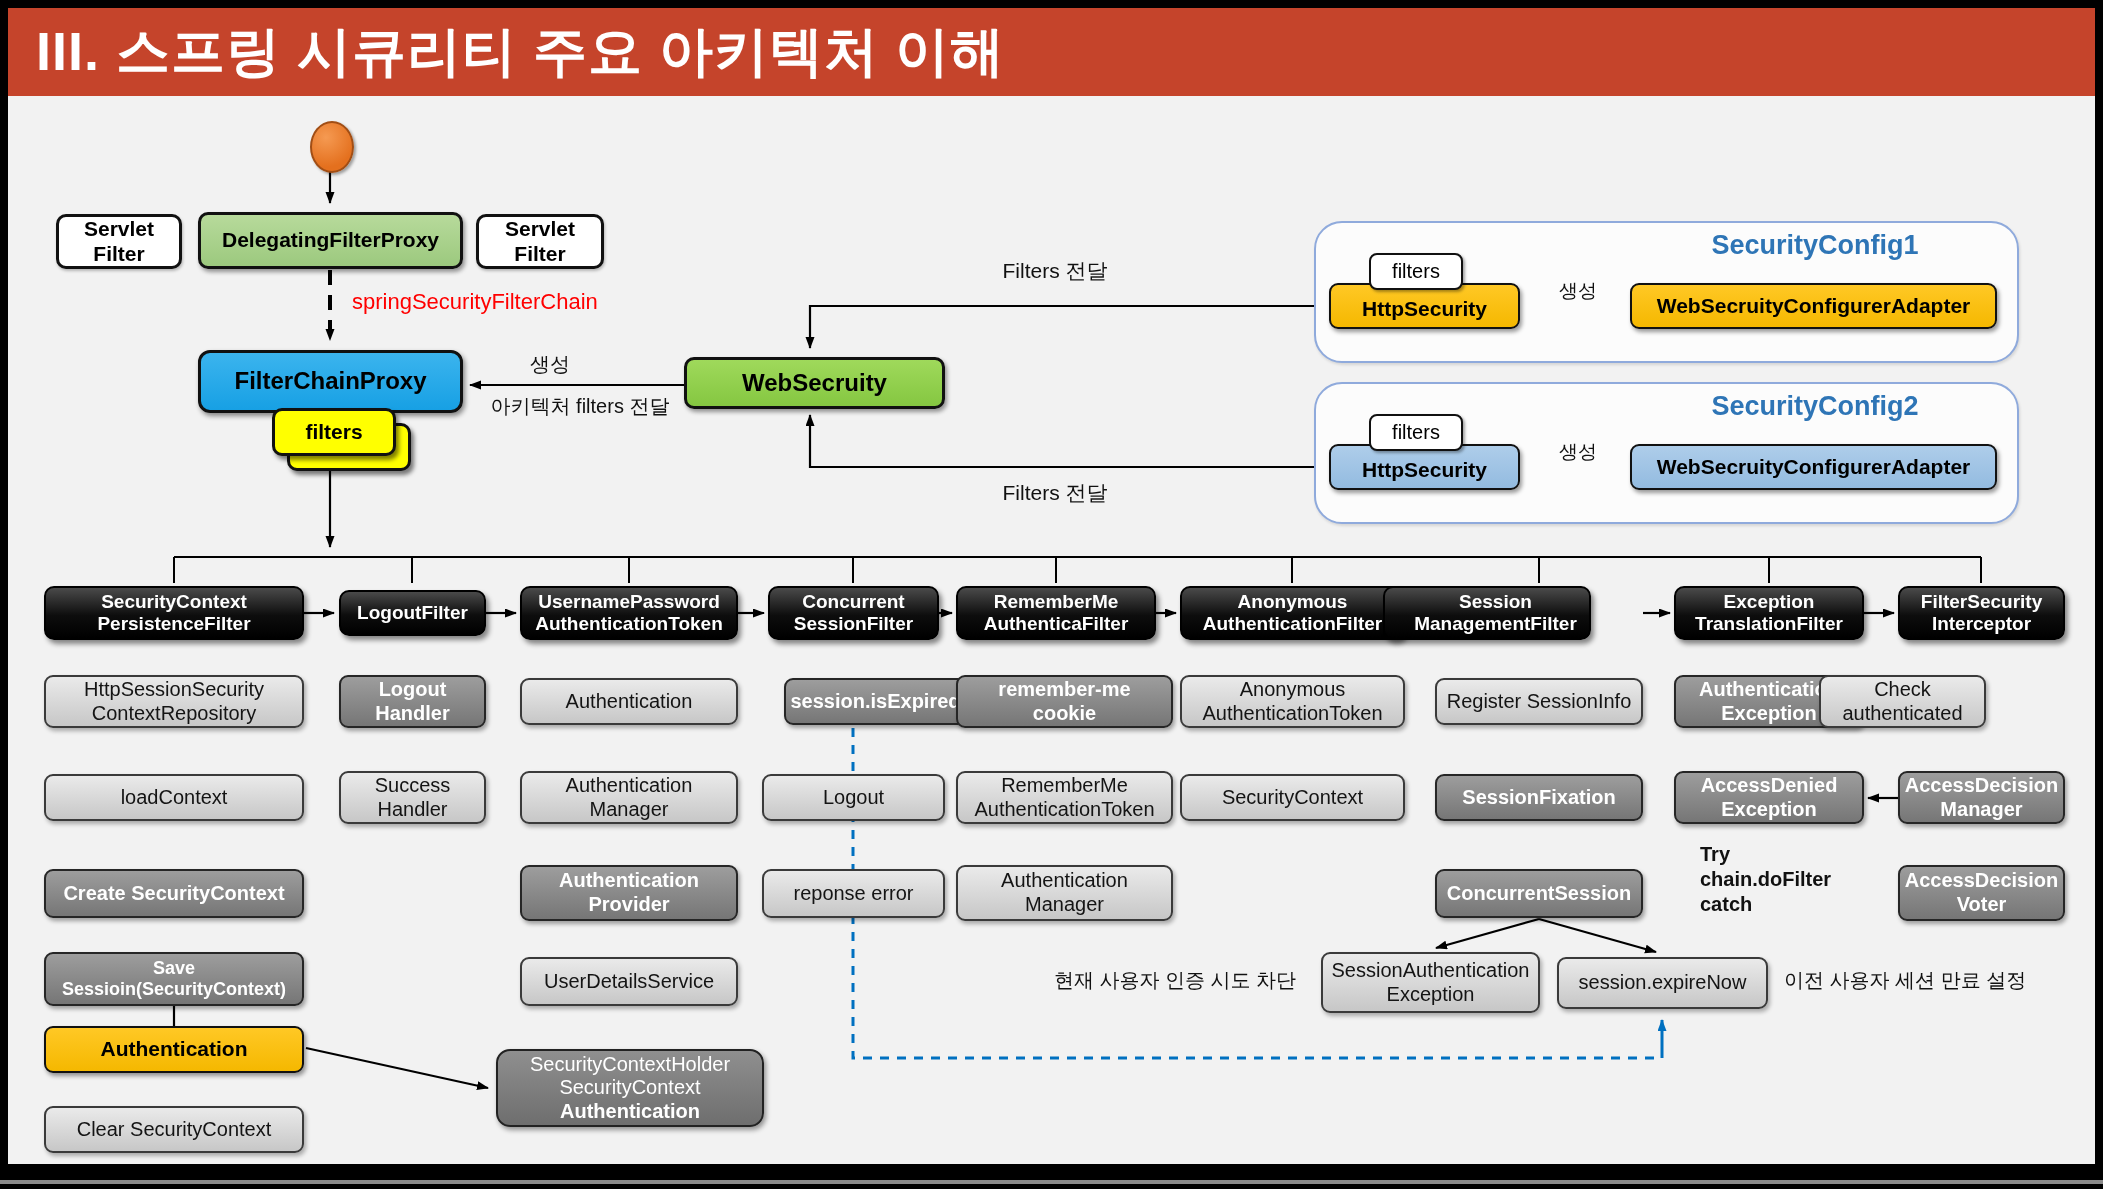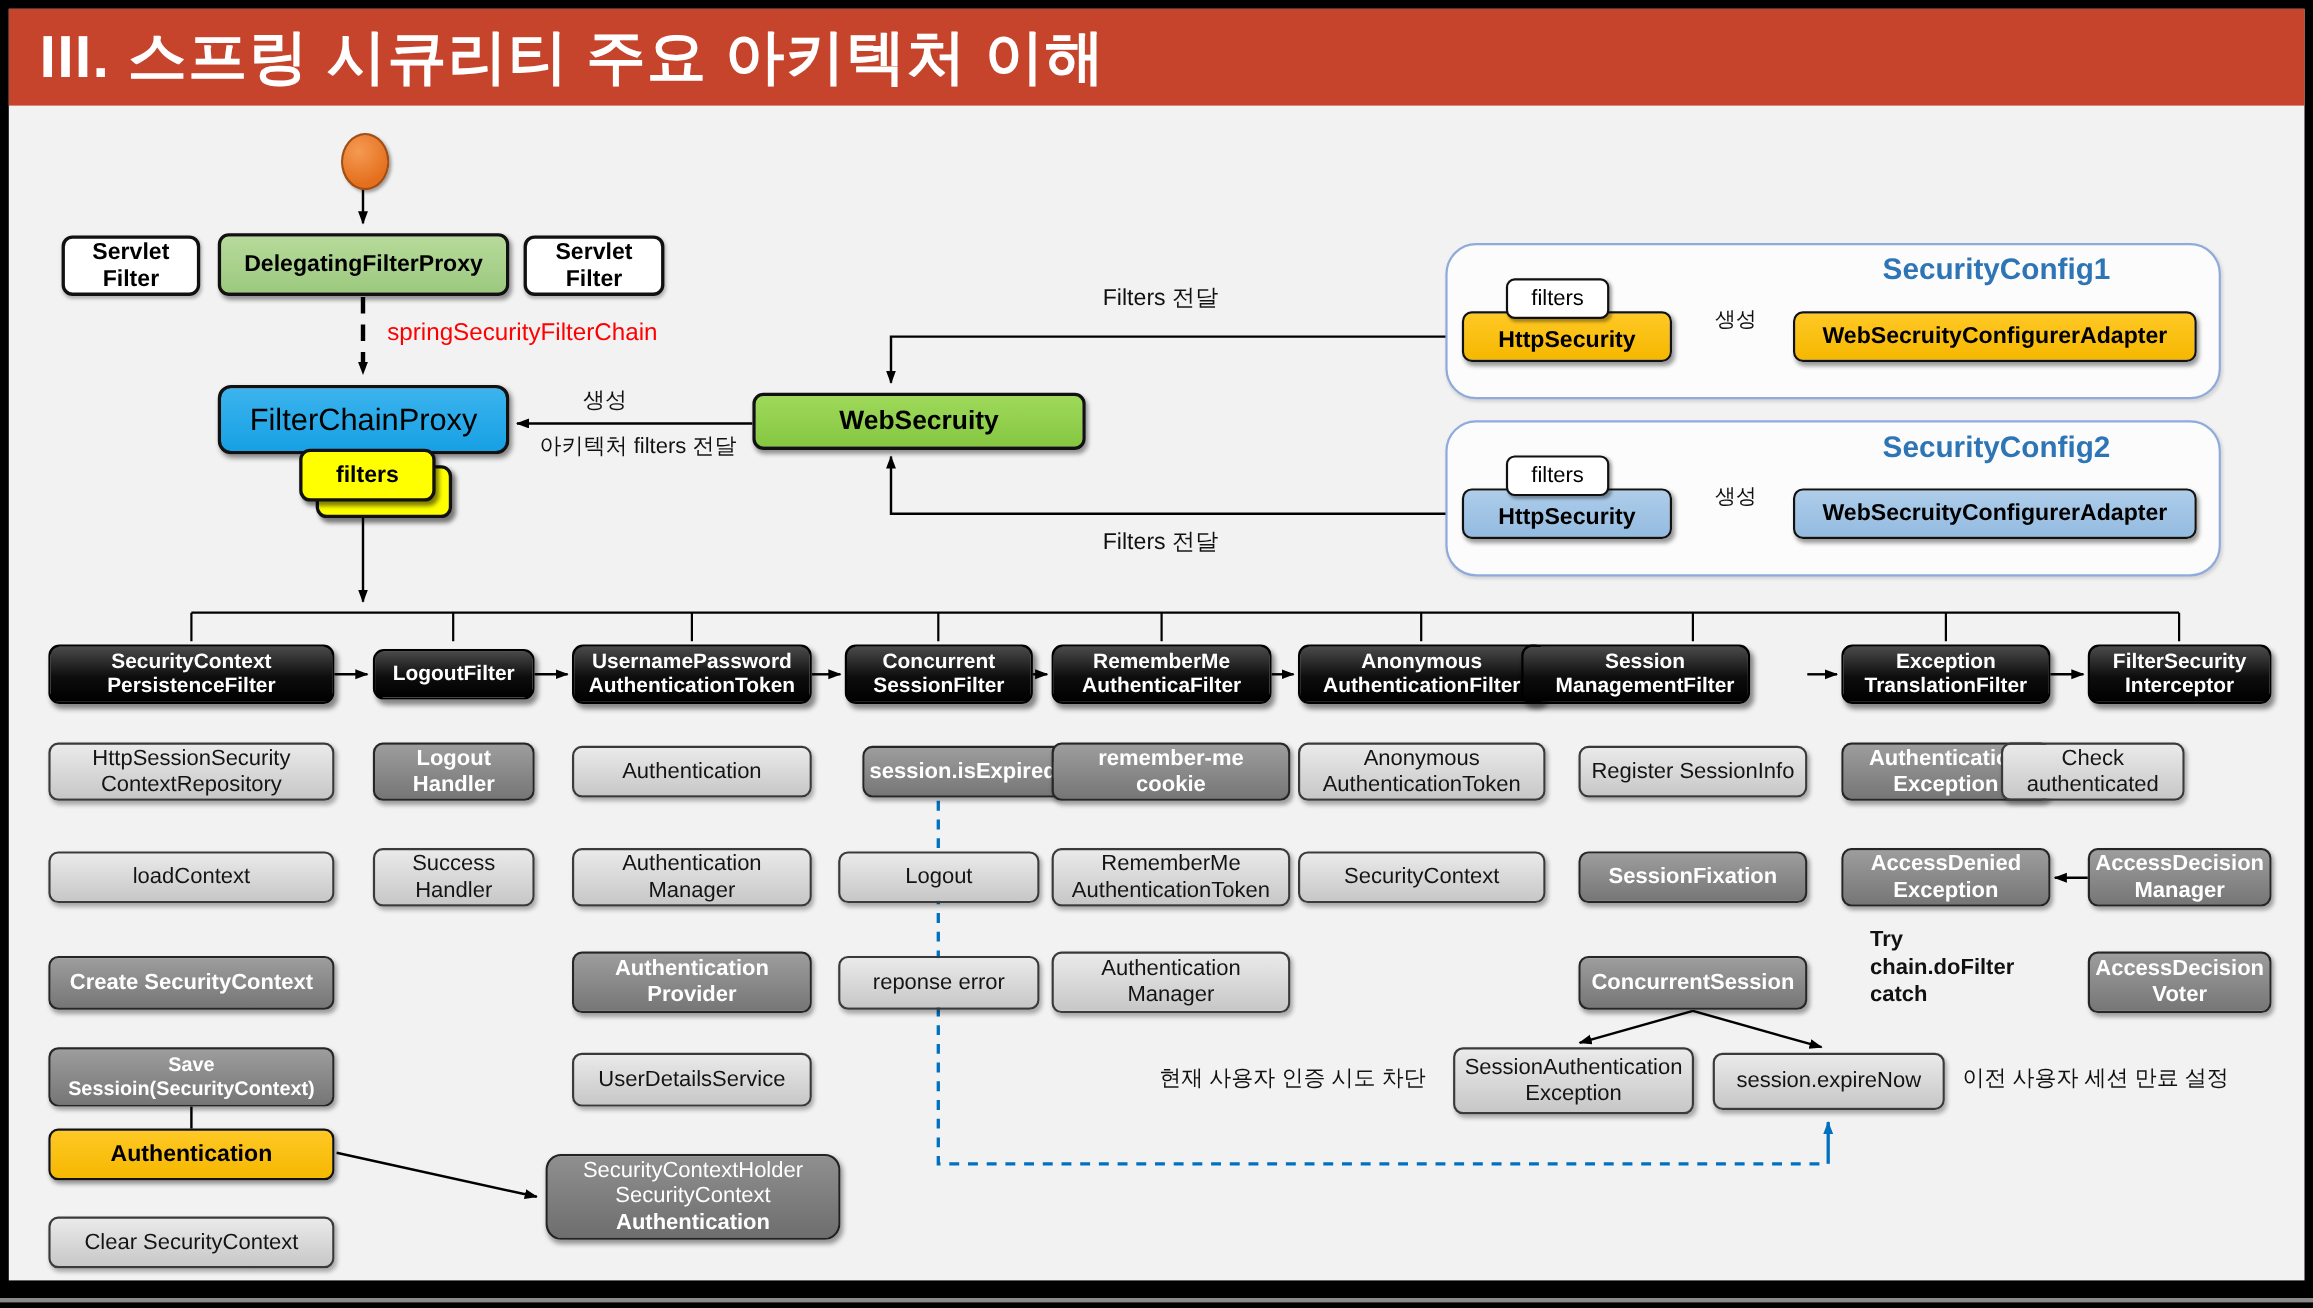--- a/index.html
+++ b/index.html
@@ -18,22 +18,22 @@
   .dark{background:linear-gradient(180deg,#9D9D9D,#767676);border:2px solid #262626;color:#fff;
         font-weight:bold;font-size:20px;box-shadow:2px 3px 4px rgba(0,0,0,.35);}
   .black{background:linear-gradient(180deg,#4a4a4a,#0d0d0d 55%,#000);border:2px solid #000;color:#fff;
          font-weight:bold;font-size:19px;border-radius:10px;box-shadow:3px 4px 5px rgba(0,0,0,.45);}
   .whitebox{background:#fff;border:3px solid #111;color:#000;font-weight:bold;font-size:21px;border-radius:10px;
             box-shadow:1px 2px 3px rgba(0,0,0,.25);}
   .greenlt{background:linear-gradient(180deg,#B7DA9B,#9CC97E);border:3px solid #111;color:#000;font-weight:bold;
            font-size:21px;border-radius:10px;box-shadow:2px 3px 4px rgba(0,0,0,.4);}
   .green{background:linear-gradient(180deg,#9FD95B,#85C741);border:3px solid #111;color:#000;font-weight:bold;
          font-size:24px;border-radius:10px;box-shadow:2px 3px 4px rgba(0,0,0,.4);}
-  .blue{background:linear-gradient(180deg,#3BB4EE,#17A0E4);border:3px solid #111;color:#000;font-weight:normal;
-        font-size:28px;border-radius:12px;box-shadow:2px 3px 5px rgba(0,0,0,.45);}
+  .blue{background:linear-gradient(180deg,#3BB4EE,#17A0E4);border:3px solid #111;color:#000;font-weight:bold;
+        font-size:24px;border-radius:12px;box-shadow:2px 3px 5px rgba(0,0,0,.45);}
   .yellow{background:#FFFF00;border:3px solid #111;color:#000;font-weight:bold;font-size:21px;border-radius:10px;
           box-shadow:3px 4px 4px rgba(0,0,0,.5);}
   .orange{background:linear-gradient(180deg,#FFC825,#F5B800);border:2.5px solid #111;color:#000;font-weight:bold;
           font-size:21px;border-radius:9px;box-shadow:2px 3px 4px rgba(0,0,0,.4);}
   .ltblue{background:linear-gradient(180deg,#AECDEA,#93BBE0);border:2.5px solid #111;color:#000;font-weight:bold;
           font-size:21px;border-radius:9px;box-shadow:2px 3px 4px rgba(0,0,0,.4);}
   .tab{background:#fff;border:2.5px solid #111;color:#000;font-size:20px;border-radius:8px;z-index:4;
        box-shadow:2px 2px 3px rgba(0,0,0,.35);}
   .holder{background:linear-gradient(180deg,#8F8F8F,#6E6E6E);border:2px solid #222;color:#fff;
           font-size:20px;border-radius:14px;box-shadow:2px 3px 5px rgba(0,0,0,.4);flex-direction:column;}
@@ -97,21 +97,21 @@
   <div class="startnode" style="left:310px;top:121px;"></div>
   <div class="box whitebox" style="left:56px;top:214px;width:126px;height:55px;">Servlet
 Filter</div>
   <div class="box greenlt" style="left:198px;top:212px;width:265px;height:57px;">DelegatingFilterProxy</div>
   <div class="box whitebox" style="left:476px;top:214px;width:128px;height:55px;">Servlet
 Filter</div>
   <div class="lbl" style="left:352px;top:288px;width:330px;text-align:left;color:#FF0000;font-size:22px;">springSecurityFilterChain</div>
   <div class="box blue" style="left:198px;top:350px;width:265px;height:63px;z-index:3;">FilterChainProxy</div>
   <div class="box yellow" style="left:287px;top:423px;width:124px;height:48px;z-index:3;"></div>
   <div class="box yellow" style="left:272px;top:408px;width:124px;height:48px;z-index:4;">filters</div>
-  <div class="box green" style="left:684px;top:357px;width:303px;height:52px;">WebSecruity</div>
+  <div class="box green" style="left:684px;top:357px;width:261px;height:52px;">WebSecruity</div>
   <div class="lbl" style="left:510px;top:352px;width:80px;">생성</div>
   <div class="lbl" style="left:460px;top:394px;width:240px;">아키텍처 filters 전달</div>
   <div class="lbl" style="left:950px;top:258px;width:210px;font-size:21px;">Filters 전달</div>
   <div class="lbl" style="left:950px;top:480px;width:210px;font-size:21px;">Filters 전달</div>
 
   <div class="container" style="left:1314px;top:221px;width:701px;height:138px;"></div>
   <div class="cfgtitle" style="left:1660px;top:230px;width:310px;">SecurityConfig1</div>
   <div class="box orange" style="left:1329px;top:283px;width:191px;height:46px;z-index:3;padding-top:6px;">HttpSecurity</div>
   <div class="box tab" style="left:1369px;top:253px;width:94px;height:37px;">filters</div>
   <div class="box orange" style="left:1630px;top:283px;width:367px;height:46px;">WebSecruityConfigurerAdapter</div>

